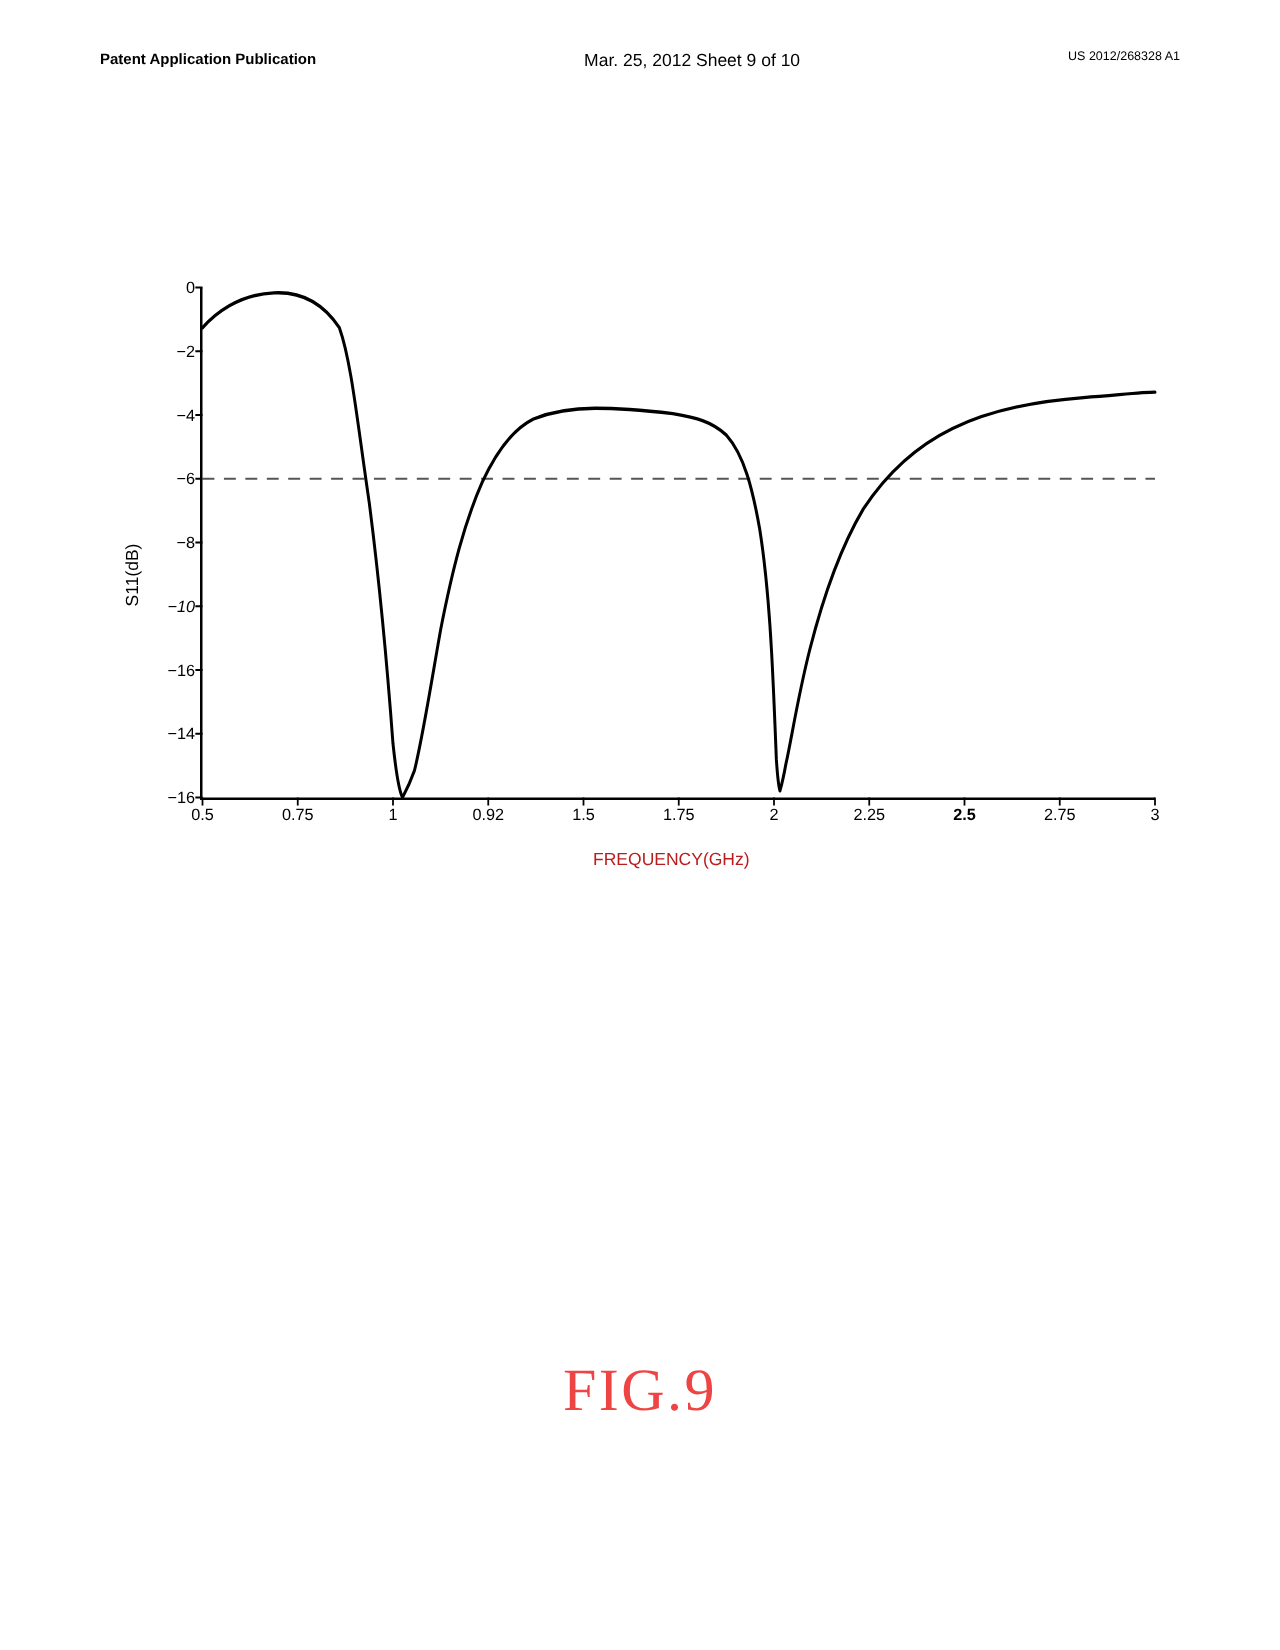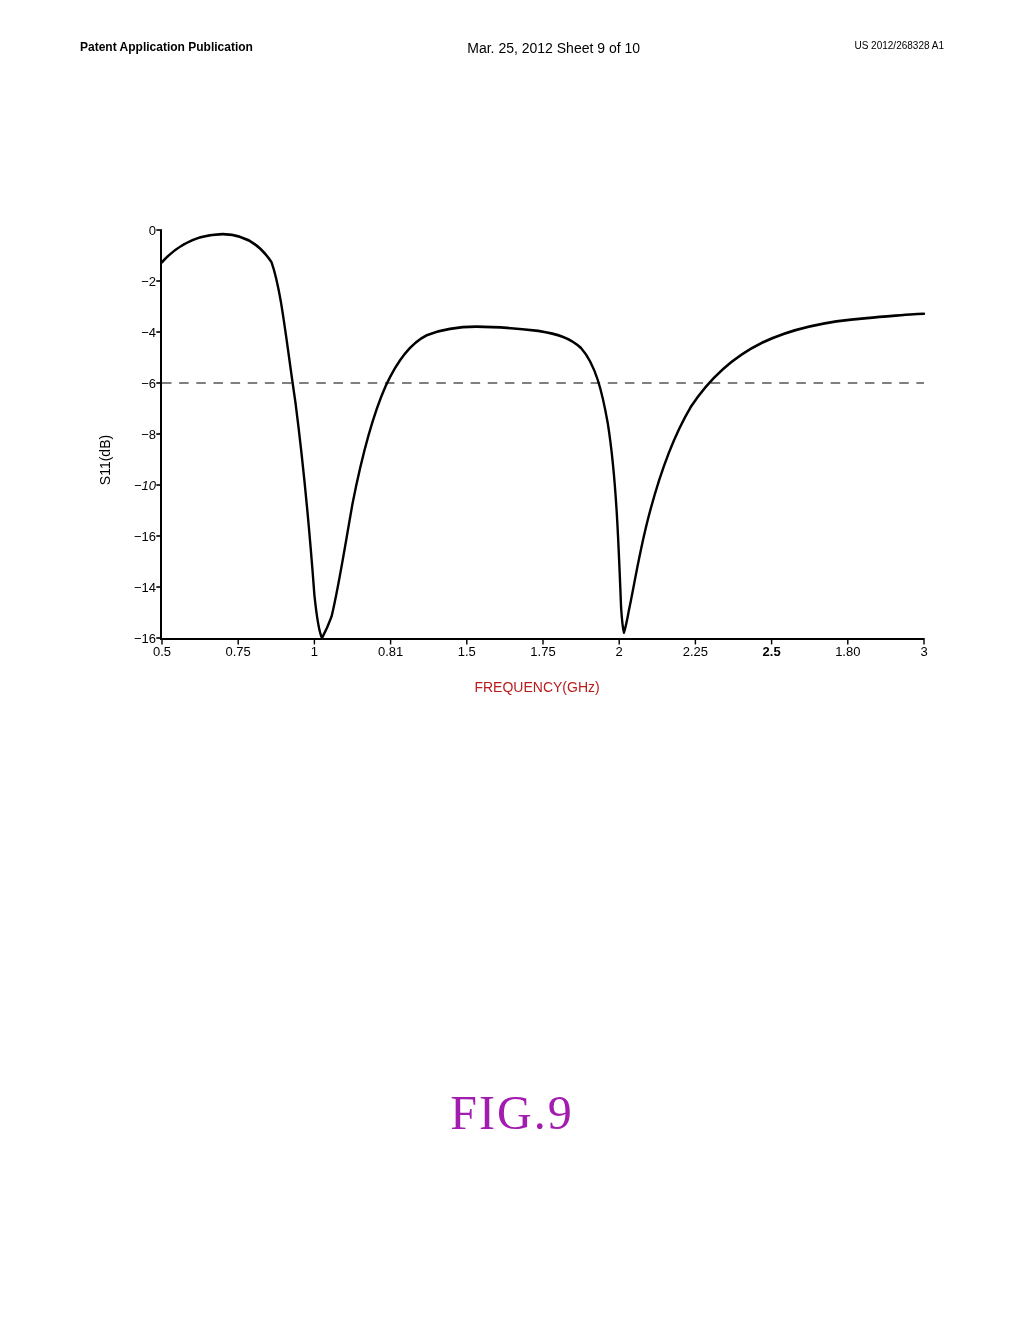--- a/index.html
+++ b/index.html
@@ -65,21 +65,21 @@
       font-size: 14px;
       color: #b91c1c;
     }
     .fig-label {
       position: absolute;
       bottom: 180px;
       left: 50%;
       transform: translateX(-50%);
       font-size: 48px;
       font-family: 'Times New Roman', serif;
-      color: #a21caf;
+      color: #ef4444;
       letter-spacing: 2px;
     }
     .tick-label-y {
       position: absolute;
       right: 100%;
       font-size: 13px;
       color: #000;
       transform: translateY(-50%);
       padding-right: 6px;
       white-space: nowrap;
@@ -119,27 +119,27 @@
     <span class="tick-label-y" style="top: 50%;">−8</span>
     <span class="tick-label-y" style="top: 62.5%; font-style: italic;">−10</span>
     <span class="tick-label-y" style="top: 75%;">−16</span>
     <span class="tick-label-y" style="top: 87.5%;">−14</span>
     <span class="tick-label-y" style="top: 100%;">−16</span>
 
     
     <span class="tick-label-x" style="left: 0%;">0.5</span>
     <span class="tick-label-x" style="left: 10%;">0.75</span>
     <span class="tick-label-x" style="left: 20%;">1</span>
-    <span class="tick-label-x" style="left: 30%;">0.81</span>
+    <span class="tick-label-x" style="left: 30%;">0.92</span>
     <span class="tick-label-x" style="left: 40%;">1.5</span>
     <span class="tick-label-x" style="left: 50%;">1.75</span>
     <span class="tick-label-x" style="left: 60%;">2</span>
     <span class="tick-label-x" style="left: 70%;">2.25</span>
     <span class="tick-label-x" style="left: 80%; font-weight: bold;">2.5</span>
-    <span class="tick-label-x" style="left: 90%;">1.80</span>
+    <span class="tick-label-x" style="left: 90%;">2.75</span>
     <span class="tick-label-x" style="left: 100%;">3</span>
 
     
     <svg width="100%" height="100%" viewBox="0 0 800 380" preserveAspectRatio="none" style="overflow: visible;">
 
       <line x1="0" y1="0" x2="-6" y2="0" stroke="#000" stroke-width="1.5"></line>
       <line x1="0" y1="47.5" x2="-6" y2="47.5" stroke="#000" stroke-width="1.5"></line>
       <line x1="0" y1="95" x2="-6" y2="95" stroke="#000" stroke-width="1.5"></line>
       <line x1="0" y1="142.5" x2="-6" y2="142.5" stroke="#000" stroke-width="1.5"></line>
       <line x1="0" y1="190" x2="-6" y2="190" stroke="#000" stroke-width="1.5"></line>

